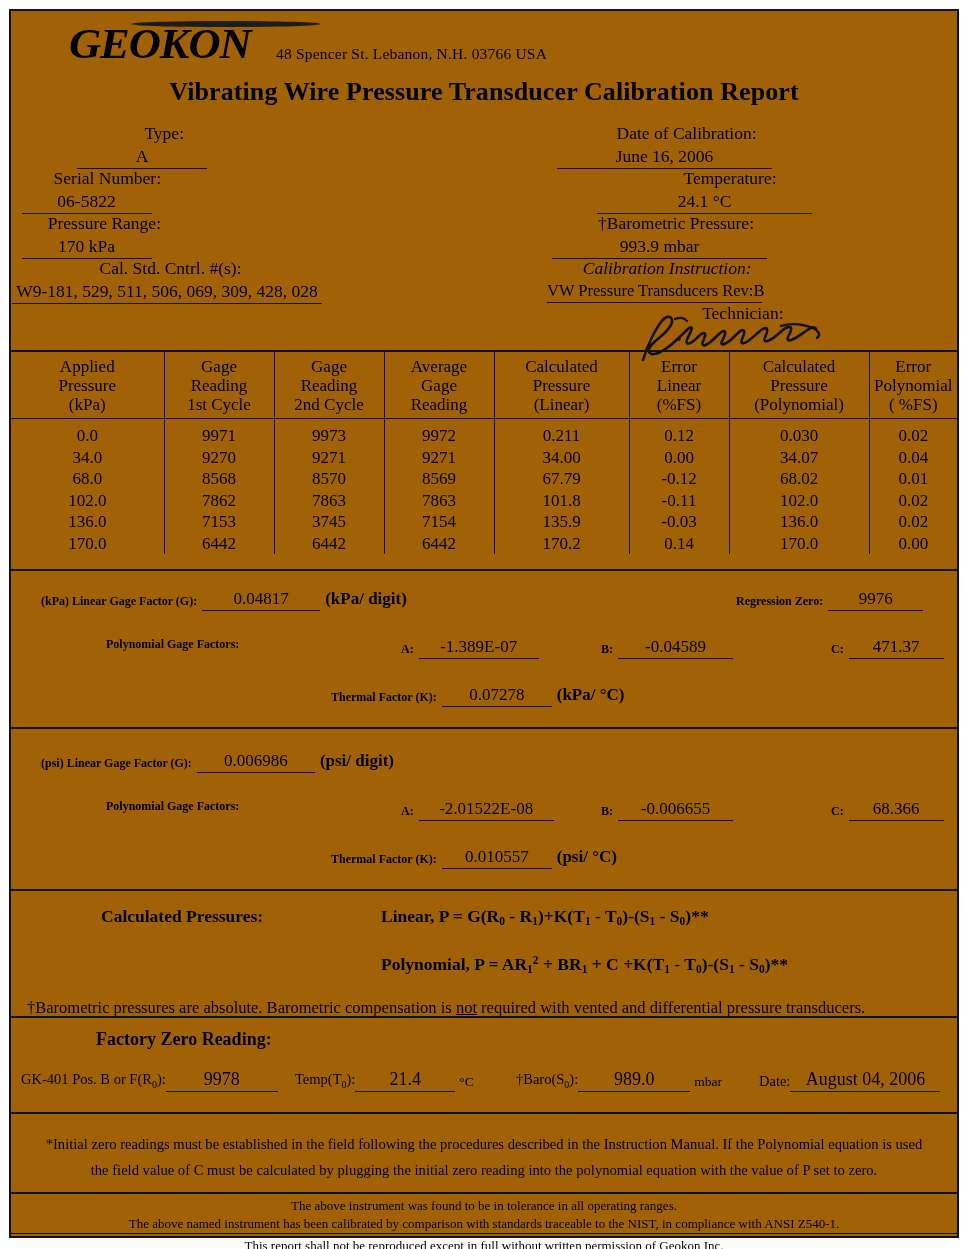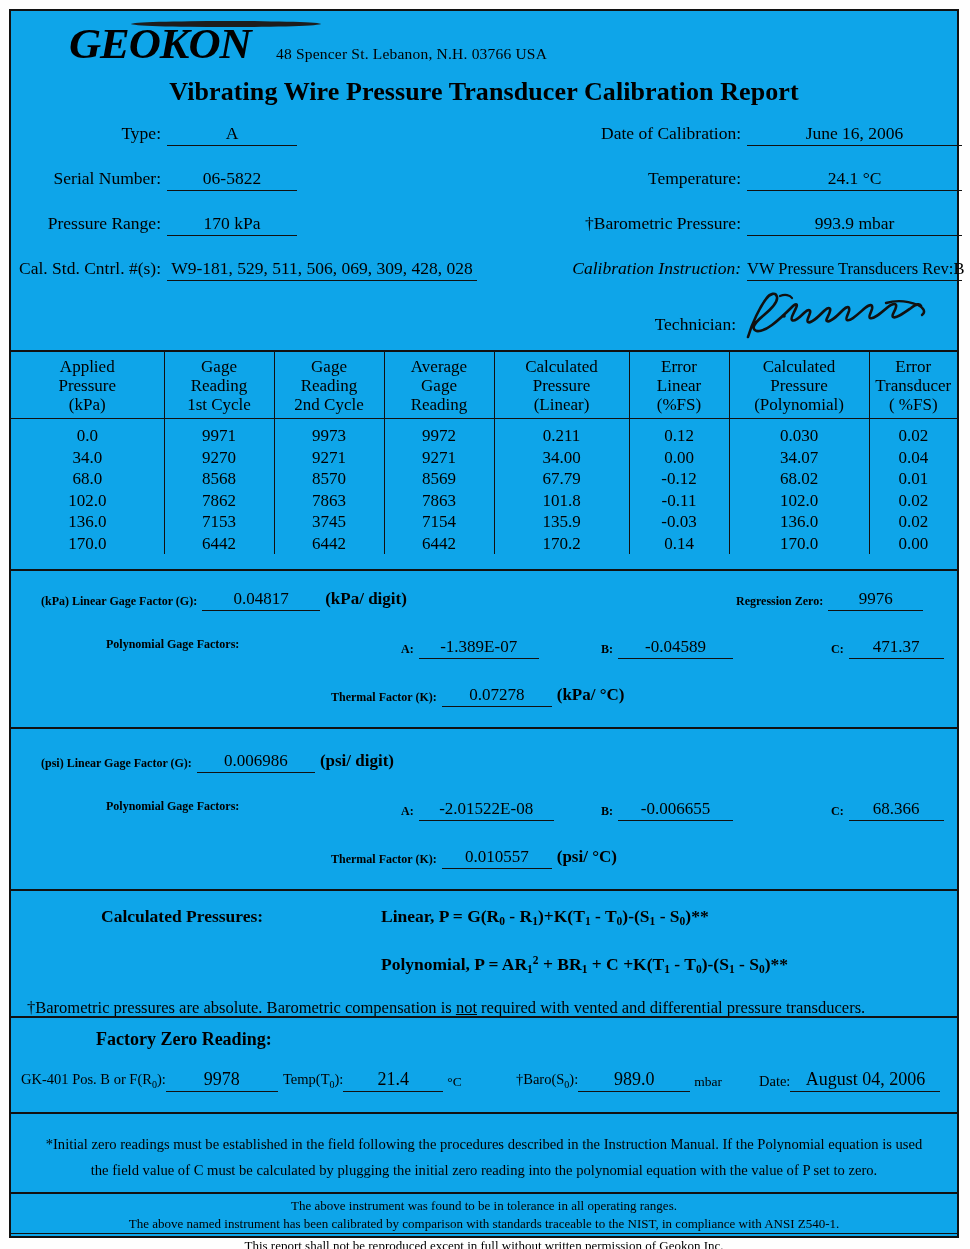--- a/index.html
+++ b/index.html
@@ -19,21 +19,21 @@
     overflow: hidden;
   }
   .sheet {
     position: absolute;
     left: 9px;
     top: 9px;
     width: 950px;
     height: 1229px;
     border: 2px solid #111;
     box-sizing: border-box;
-    background: #0ea5e9;
+    background: #a16207;
   }
 
   
   .logo-row {
     position: absolute;
     left: 0; top: 12px;
     width: 100%;
     height: 52px;
   }
   .logo-wrap {
@@ -88,22 +88,23 @@
     left: 0;
     width: 100%;
   }
   .frow {
     position: relative;
     height: 45px;
   }
   .fld {
     position: absolute;
     display: flex;
-    align-items: flex-end;
+    align-items: center;
     white-space: nowrap;
+    flex-direction: column;
   }
   .flabel {
     font-size: 17.5px;
     text-align: right;
     padding-bottom: 2px;
   }
   .fvalue {
     border-bottom: 1.6px solid #111;
     text-align: center;
     font-size: 17.5px;
@@ -369,21 +370,21 @@
               <div>Linear</div>
               <div>(%FS)</div>
             </th>
             <th>
               <div>Calculated</div>
               <div>Pressure</div>
               <div>(Polynomial)</div>
             </th>
             <th>
               <div>Error</div>
-              <div>Transducer</div>
+              <div>Polynomial</div>
               <div>( %FS)</div>
             </th>
           </tr>
           <tr class="hdr-sep">
             <td colspan="8"></td>
           </tr>
         </thead>
         <tbody>
           <tr>
             <td>0.0</td>
@@ -546,21 +547,21 @@
 
     <div class="sect" style="top:1018px;">
       <div class="fz-title" style="left:85px; top:0;">Factory Zero Reading:</div>
 
       <div class="fz-item" style="left:10px; top:40px;">
         <span class="fz-label">GK-401 Pos. B or F(R<sub>0</sub>):</span>
         <span class="fz-value" style="width:112px;font-family:Liberation Serif, serif;">9978</span>
 
       </div>
 
-      <div class="fz-item" style="left:272px; top:40px;">
+      <div class="fz-item" style="left:284px; top:40px;">
         <span class="fz-label">Temp(T<sub>0</sub>):</span>
         <span class="fz-value" style="width:100px;">21.4</span>
         <span class="fz-unit">°C</span>
 
       </div>
 
       <div class="fz-item" style="left:505px; top:40px;">
         <span class="fz-label">†Baro(S<sub>0</sub>):</span>
         <span class="fz-value" style="width:112px;">989.0</span>
         <span class="fz-unit">mbar</span>

